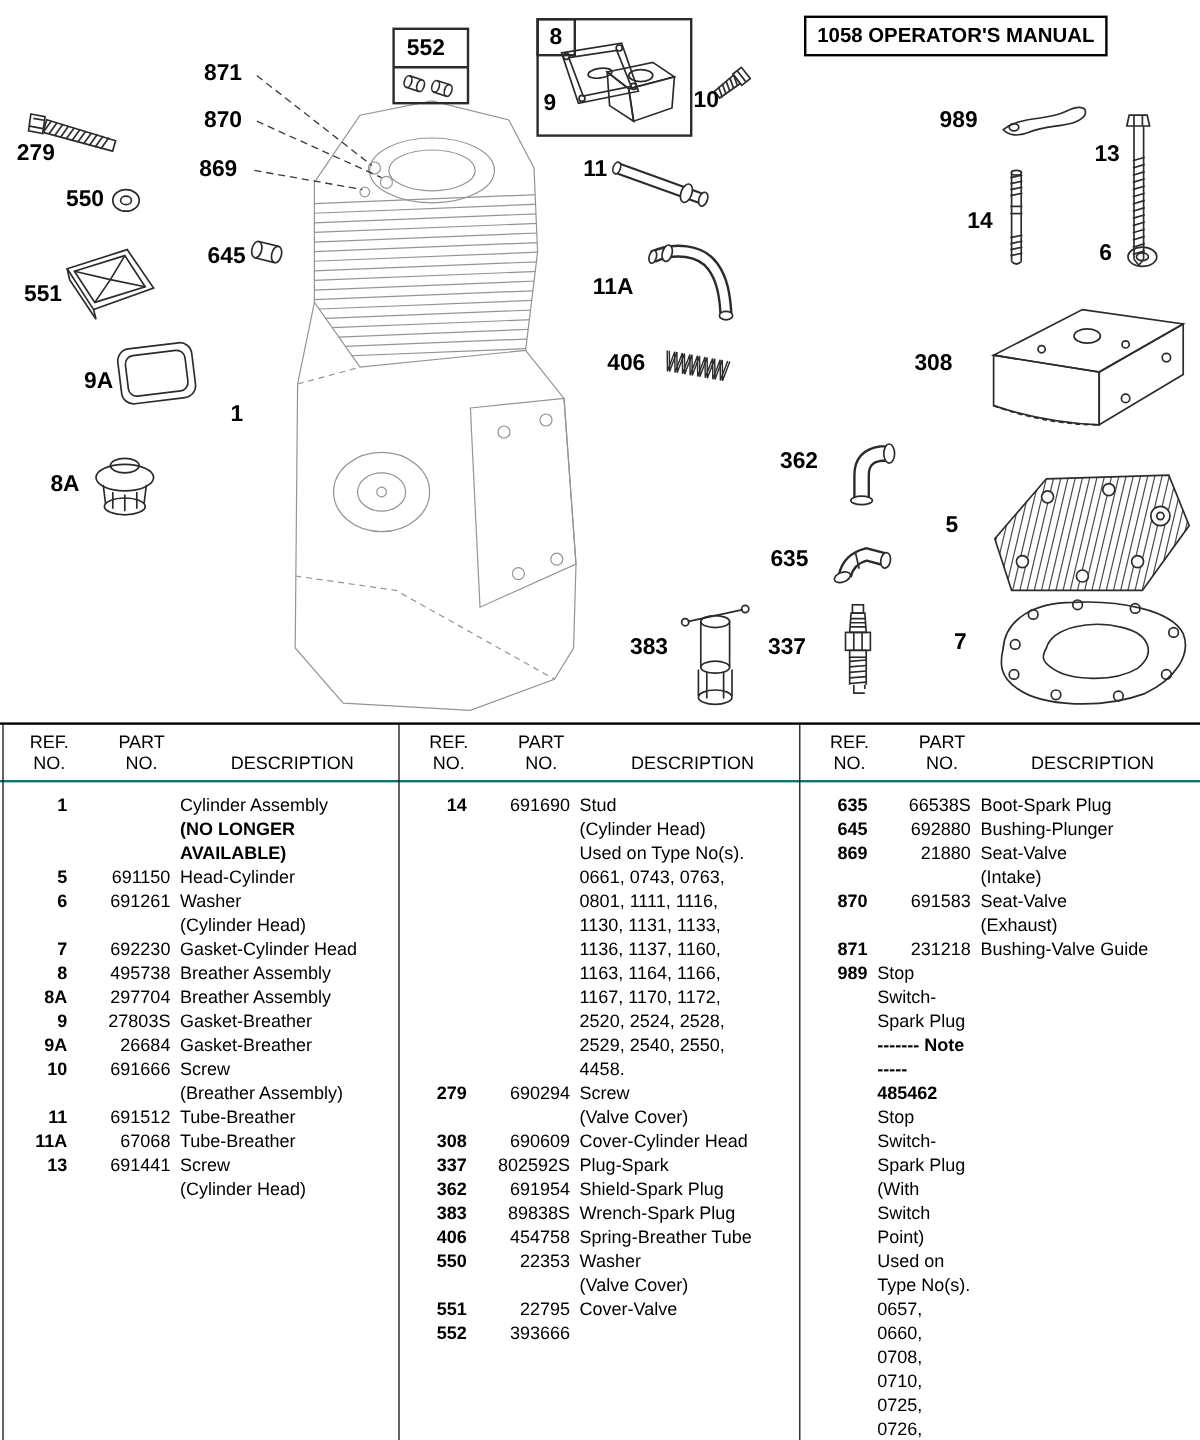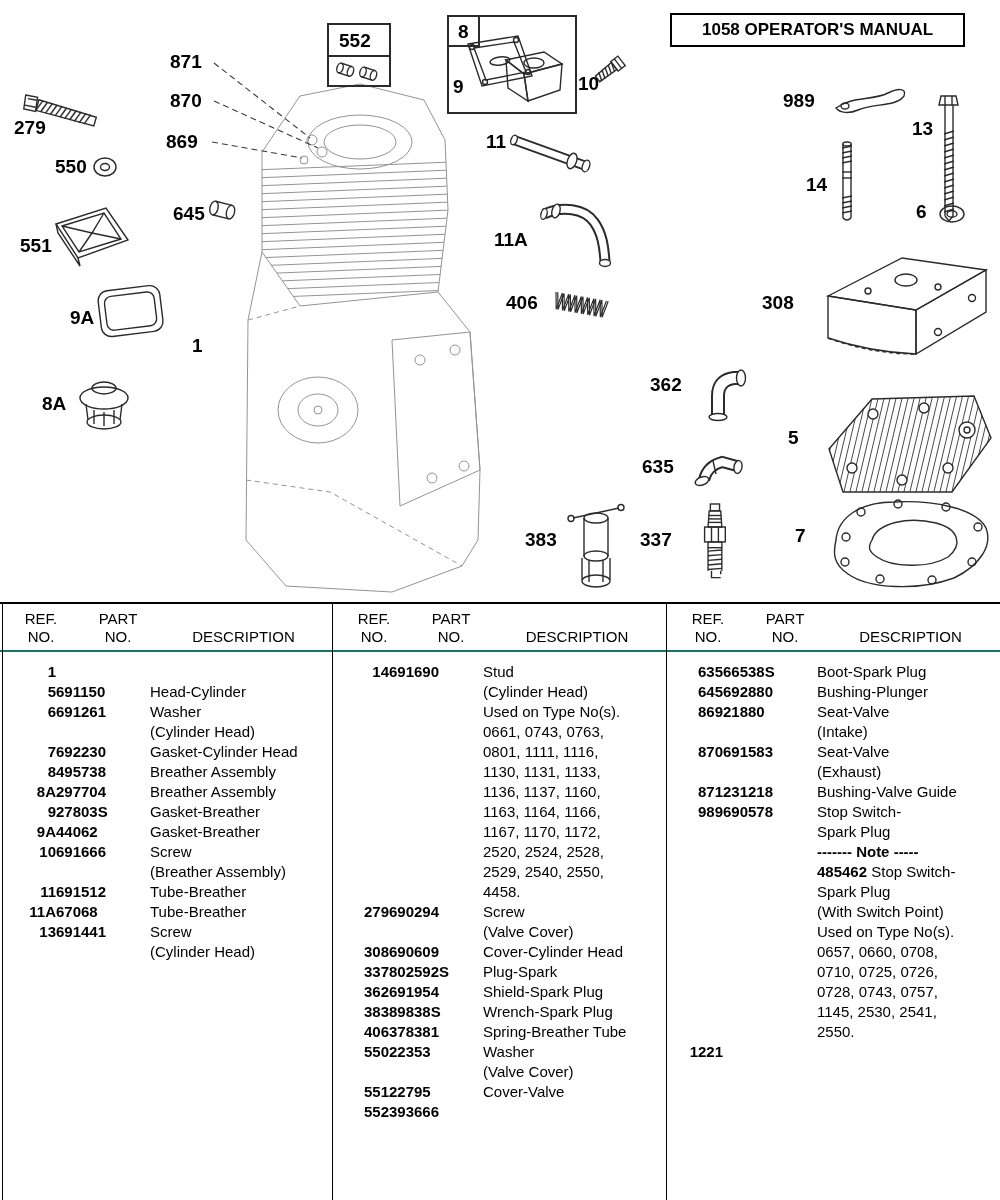--- a/index.html
+++ b/index.html
@@ -1,33 +1,33 @@
 <!DOCTYPE html>
 <html><head>
 <meta charset="utf-8">
 <style>
   html,body{margin:0;padding:0}
   body{width:1000px;height:1200px;position:relative;background:#fff;color:#000;
        font-family:"Liberation Sans",sans-serif;overflow:hidden}
   #diagram{position:absolute;left:0;top:0;width:1000px;height:602px}
   #diagram svg{display:block;position:absolute;left:0;top:0}
   .callout{position:absolute;font-weight:700;font-size:19px;line-height:1;white-space:nowrap}
-  .title-box{position:absolute;left:670px;top:13px;border:2px solid #000;padding:5px 30px;
+  .title-box{position:absolute;left:670px;top:13px;border:2px solid #000;padding:5px 9px;
              font-weight:700;font-size:17px;white-space:nowrap}
   #table{position:absolute;left:0;top:602px;width:1000px;height:598px;
          border-top:2px solid #000;border-bottom:1px solid #000;font-size:15px}
   .vline{position:absolute;top:0;height:100%;width:1px;background:#000}
   .grid3{display:grid;grid-template-columns:333px 334px 333px}
   .phead{border-bottom:2px solid #0f766e;padding:6px 0 4px}
   .hcol{display:grid;grid-template-columns:82px 72px 1fr;text-align:center;line-height:18px}
   .hcol .hdesc{align-self:end}
   .rows{padding-top:10px}
   .prow{display:grid;grid-template-columns:56px 86px 1fr;line-height:20px}
   .prow .ref{font-weight:700;text-align:right}
-  .prow .part{font-weight:700;}
+  .prow .part{font-weight:400;text-align:right}
   .prow .desc{padding-left:8px}
   .b{font-weight:700}
 </style>
 </head>
 <body>
 
 <div id="diagram">
   <svg width="1000" height="602" viewBox="0 0 1000 602">
     <defs>
       <clipPath id="cylclip">
@@ -449,20 +449,25 @@
       <div class="hdesc">DESCRIPTION</div>
     </div>
   </div>
 
   <div class="grid3">
     <div>
         <div class="rows">
           <div class="prow">
             <div class="ref">1</div>
             <div class="part"></div>
+            <div class="desc">
+              <div><span>Cylinder Assembly</span></div>
+              <div><span class="b">(NO LONGER</span></div>
+              <div><span class="b">AVAILABLE)</span></div>
+            </div>
           </div>
           <div class="prow">
             <div class="ref">5</div>
             <div class="part">691150</div>
             <div class="desc">
               <div><span>Head-Cylinder</span></div>
             </div>
           </div>
           <div class="prow">
             <div class="ref">6</div>
@@ -495,21 +500,21 @@
           </div>
           <div class="prow">
             <div class="ref">9</div>
             <div class="part">27803S</div>
             <div class="desc">
               <div><span>Gasket-Breather</span></div>
             </div>
           </div>
           <div class="prow">
             <div class="ref">9A</div>
-            <div class="part">44062</div>
+            <div class="part">26684</div>
             <div class="desc">
               <div><span>Gasket-Breather</span></div>
             </div>
           </div>
           <div class="prow">
             <div class="ref">10</div>
             <div class="part">691666</div>
             <div class="desc">
               <div><span>Screw</span></div>
               <div><span>(Breather Assembly)</span></div>
@@ -590,21 +595,21 @@
           </div>
           <div class="prow">
             <div class="ref">383</div>
             <div class="part">89838S</div>
             <div class="desc">
               <div><span>Wrench-Spark Plug</span></div>
             </div>
           </div>
           <div class="prow">
             <div class="ref">406</div>
-            <div class="part">378381</div>
+            <div class="part">454758</div>
             <div class="desc">
               <div><span>Spring-Breather Tube</span></div>
             </div>
           </div>
           <div class="prow">
             <div class="ref">550</div>
             <div class="part">22353</div>
             <div class="desc">
               <div><span>Washer</span></div>
               <div><span>(Valve Cover)</span></div>
@@ -657,21 +662,20 @@
           </div>
           <div class="prow">
             <div class="ref">871</div>
             <div class="part">231218</div>
             <div class="desc">
               <div><span>Bushing-Valve Guide</span></div>
             </div>
           </div>
           <div class="prow">
             <div class="ref">989</div>
-            <div class="part">690578</div>
             <div class="desc">
               <div><span>Stop Switch-</span></div>
               <div><span>Spark Plug</span></div>
               <div><span class="b">------- Note -----</span></div>
               <div><span class="b">485462 </span><span>Stop Switch-</span></div>
               <div><span>Spark Plug</span></div>
               <div><span>(With Switch Point)</span></div>
               <div><span>Used on Type No(s).</span></div>
               <div><span>0657, 0660, 0708,</span></div>
               <div><span>0710, 0725, 0726,</span></div>

